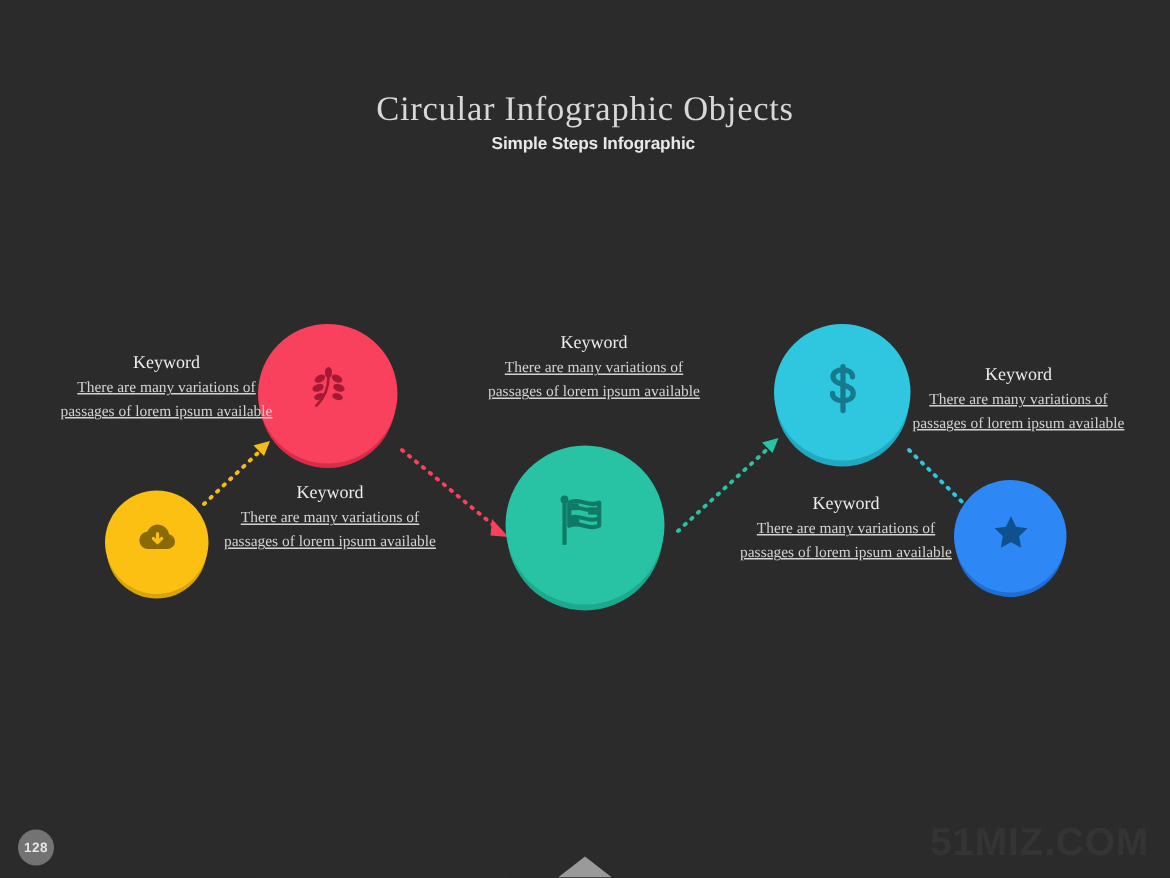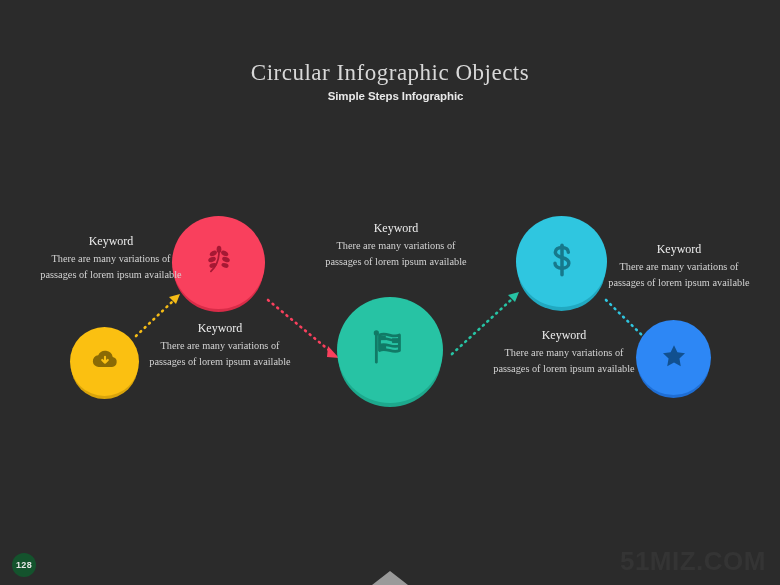--- a/index.html
+++ b/index.html
@@ -51,30 +51,31 @@
     font-size:12px;
     color:#ededed;
     margin-bottom:3px;
     line-height:1.2;
   }
   .txt .body {
     font-family:"Liberation Serif", serif;
     font-size:10.3px;
     color:#d3d3d3;
     line-height:1.55;
+    text-decoration:underline;
   }
 
   
   #arrows { position:absolute; inset:0; width:780px; height:585px; pointer-events:none; }
 
   
   .page-badge {
     position:absolute; left:12px; top:553px;
     width:24px; height:24px; border-radius:50%;
-    background:#14532d; color:#e6e6e6;
+    background:#737373; color:#e6e6e6;
     font-size:9px; font-weight:bold;
     display:flex; align-items:center; justify-content:center;
     letter-spacing:0.3px;
   }
   .watermark {
     position:absolute; right:14px; top:546px;
     font-size:26px; font-weight:bold;
     color:#343434;
     letter-spacing:0.5px;
   }

